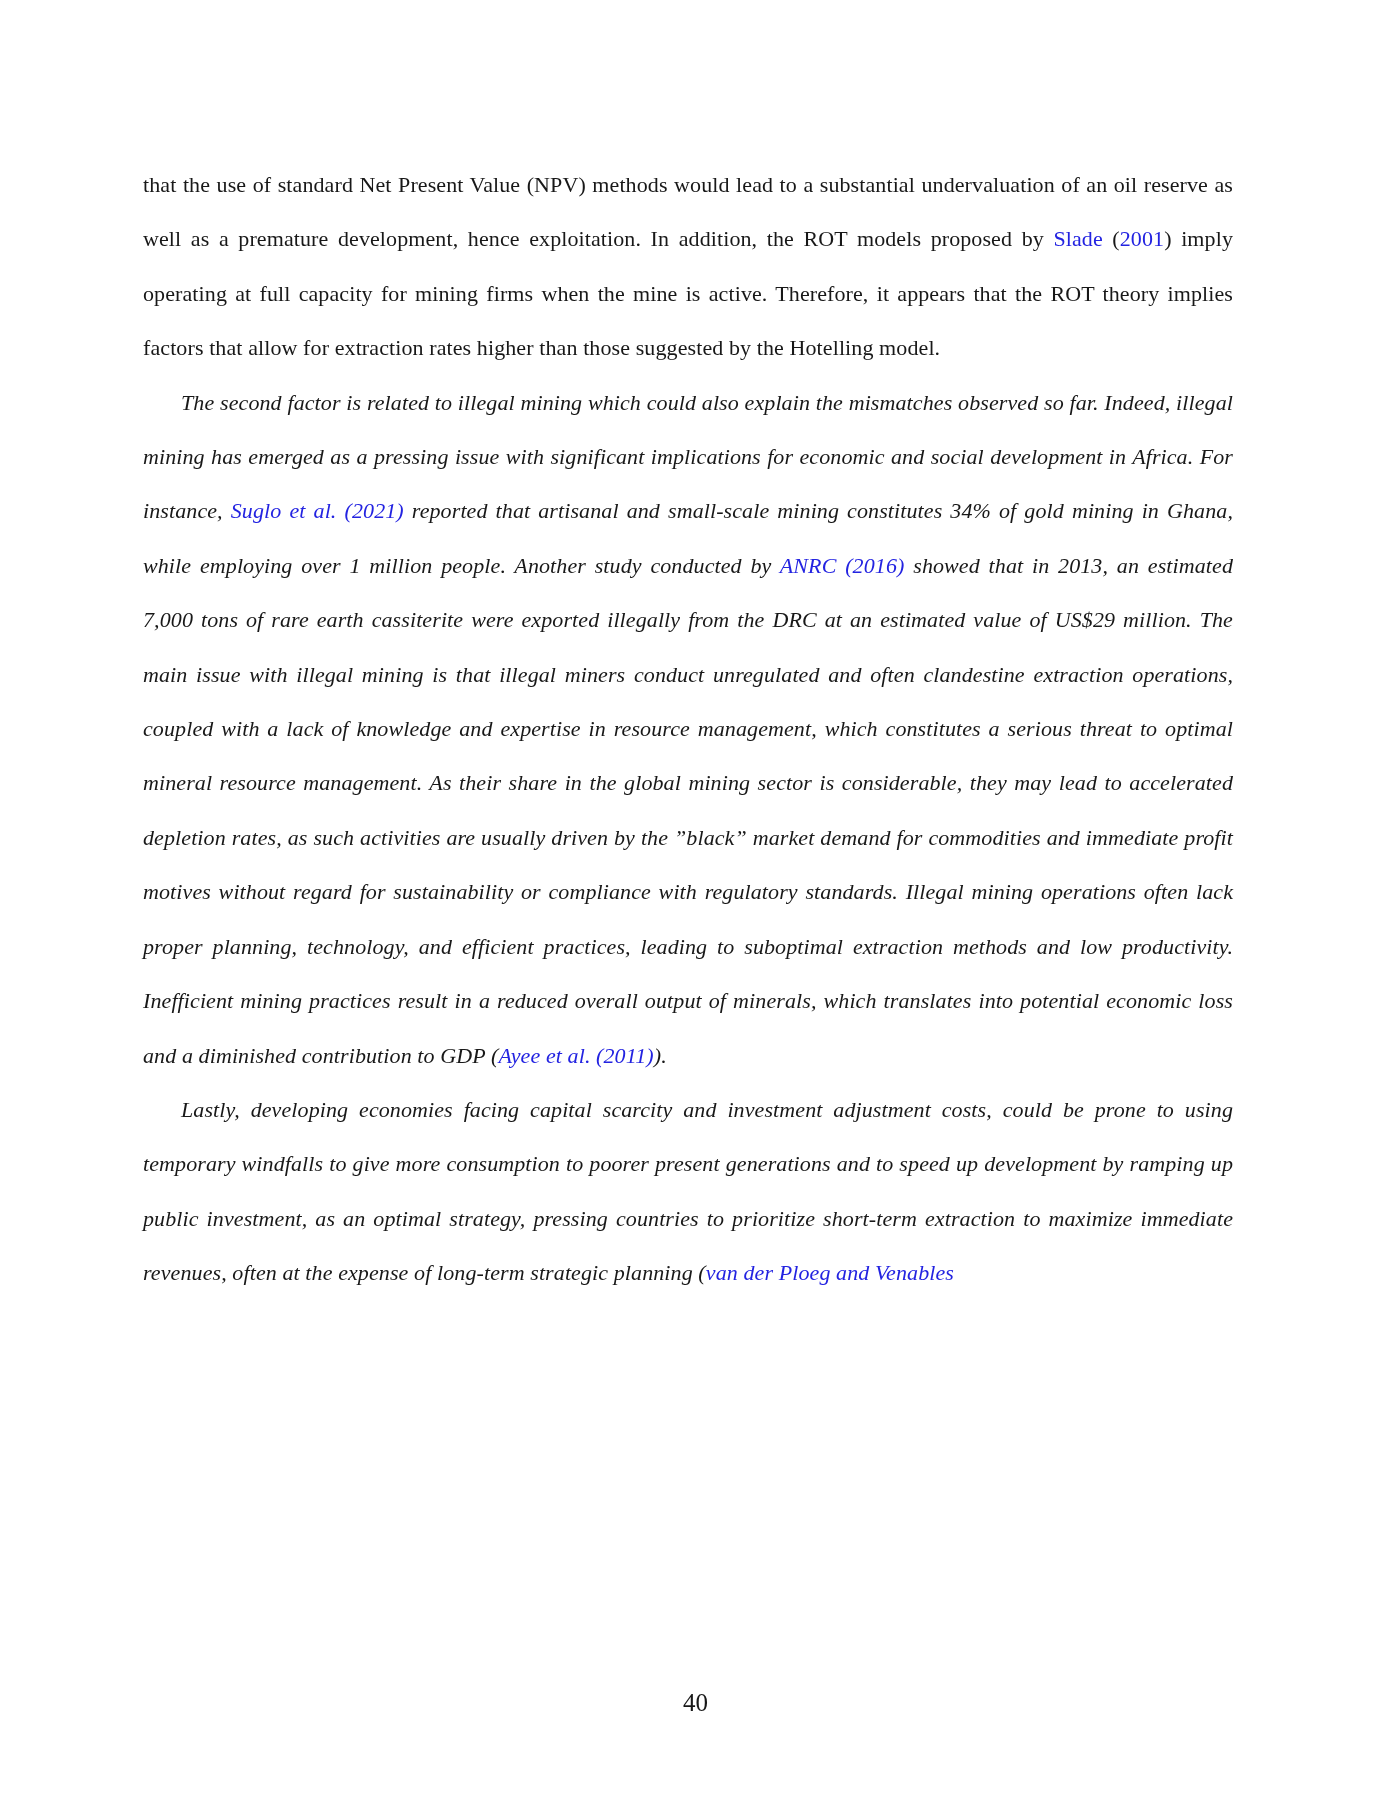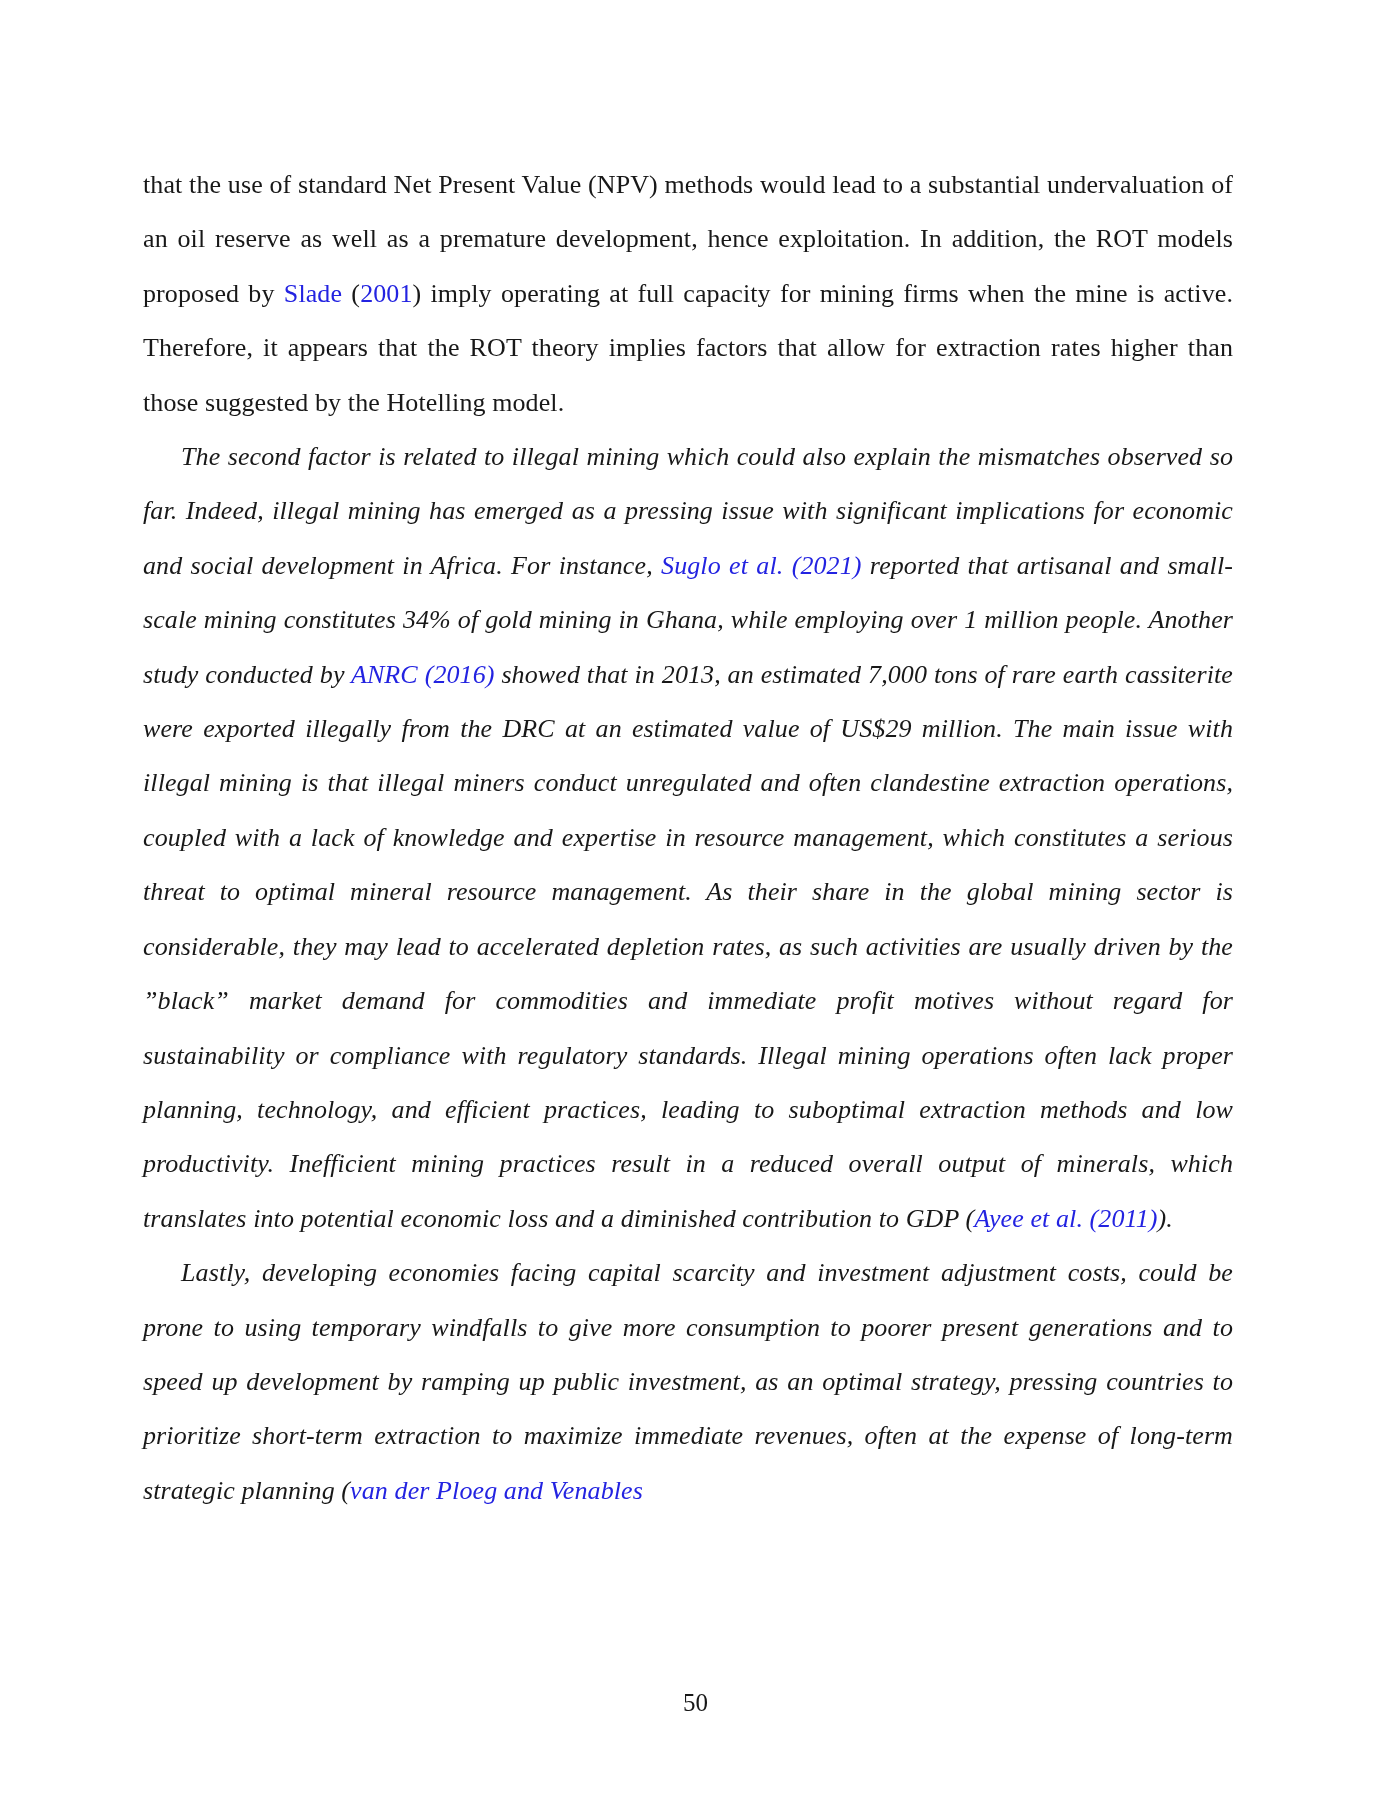--- a/index.html
+++ b/index.html
@@ -16,21 +16,21 @@
     background: var(--page-bg);
     font-family: "Liberation Serif", "DejaVu Serif", serif;
     color: var(--text-color);
     overflow: hidden;
   }
   .text-block {
     position: absolute;
     left: 143px;
     top: 158px;
     width: 1090px;
-    font-size: 26px;
+    font-size: 22px;
     line-height: 54.4px;
     text-align: justify;
     letter-spacing: 0.1px;
     hyphens: none;
   }
   .para { margin: 0; }
   .para.indented { text-indent: 38px; font-style: italic; }
   .cite-link {
     color: var(--link-color);
     text-decoration: none;
@@ -49,15 +49,15 @@
 </head>
 <body>
 
 <main class="page">
   <section class="text-block" id="body-text">
       <p class="para"><span>that the use of standard Net Present Value (NPV) methods would lead to a substantial undervaluation of an oil reserve as well as a premature development, hence exploitation. In addition, the ROT models proposed by </span><a class="cite-link">Slade</a><span> (</span><a class="cite-link">2001</a><span>) imply operating at full capacity for mining firms when the mine is active. Therefore, it appears that the ROT theory implies factors that allow for extraction rates higher than those suggested by the Hotelling model.</span></p>
       <p class="para indented"><span>The second factor is related to illegal mining which could also explain the mismatches observed so far. Indeed, illegal mining has emerged as a pressing issue with significant implications for economic and social development in Africa. For instance, </span><a class="cite-link">Suglo et al.</a><span> </span><a class="cite-link">(2021)</a><span> reported that artisanal and small-scale mining constitutes 34% of gold mining in Ghana, while employing over 1 million people. Another study conducted by </span><a class="cite-link">ANRC</a><span> </span><a class="cite-link">(2016)</a><span> showed that in 2013, an estimated 7,000 tons of rare earth cassiterite were exported illegally from the DRC at an estimated value of US$29 million. The main issue with illegal mining is that illegal miners conduct unregulated and often clandestine extraction operations, coupled with a lack of knowledge and expertise in resource management, which constitutes a serious threat to optimal mineral resource management. As their share in the global mining sector is considerable, they may lead to accelerated depletion rates, as such activities are usually driven by the ”black” market demand for commodities and immediate profit motives without regard for sustainability or compliance with regulatory standards. Illegal mining operations often lack proper planning, technology, and efficient practices, leading to suboptimal extraction methods and low productivity. Inefficient mining practices result in a reduced overall output of minerals, which translates into potential economic loss and a diminished contribution to GDP (</span><a class="cite-link">Ayee et al. (2011)</a><span>).</span></p>
       <p class="para indented"><span>Lastly, developing economies facing capital scarcity and investment adjustment costs, could be prone to using temporary windfalls to give more consumption to poorer present generations and to speed up development by ramping up public investment, as an optimal strategy, pressing countries to prioritize short-term extraction to maximize immediate revenues, often at the expense of long-term strategic planning (</span><a class="cite-link">van der Ploeg and Venables</a></p>
     </section>
   <footer class="page-footer">
-    <span>50</span>
+    <span>40</span>
   </footer>
 </main>
 
 </body></html>

